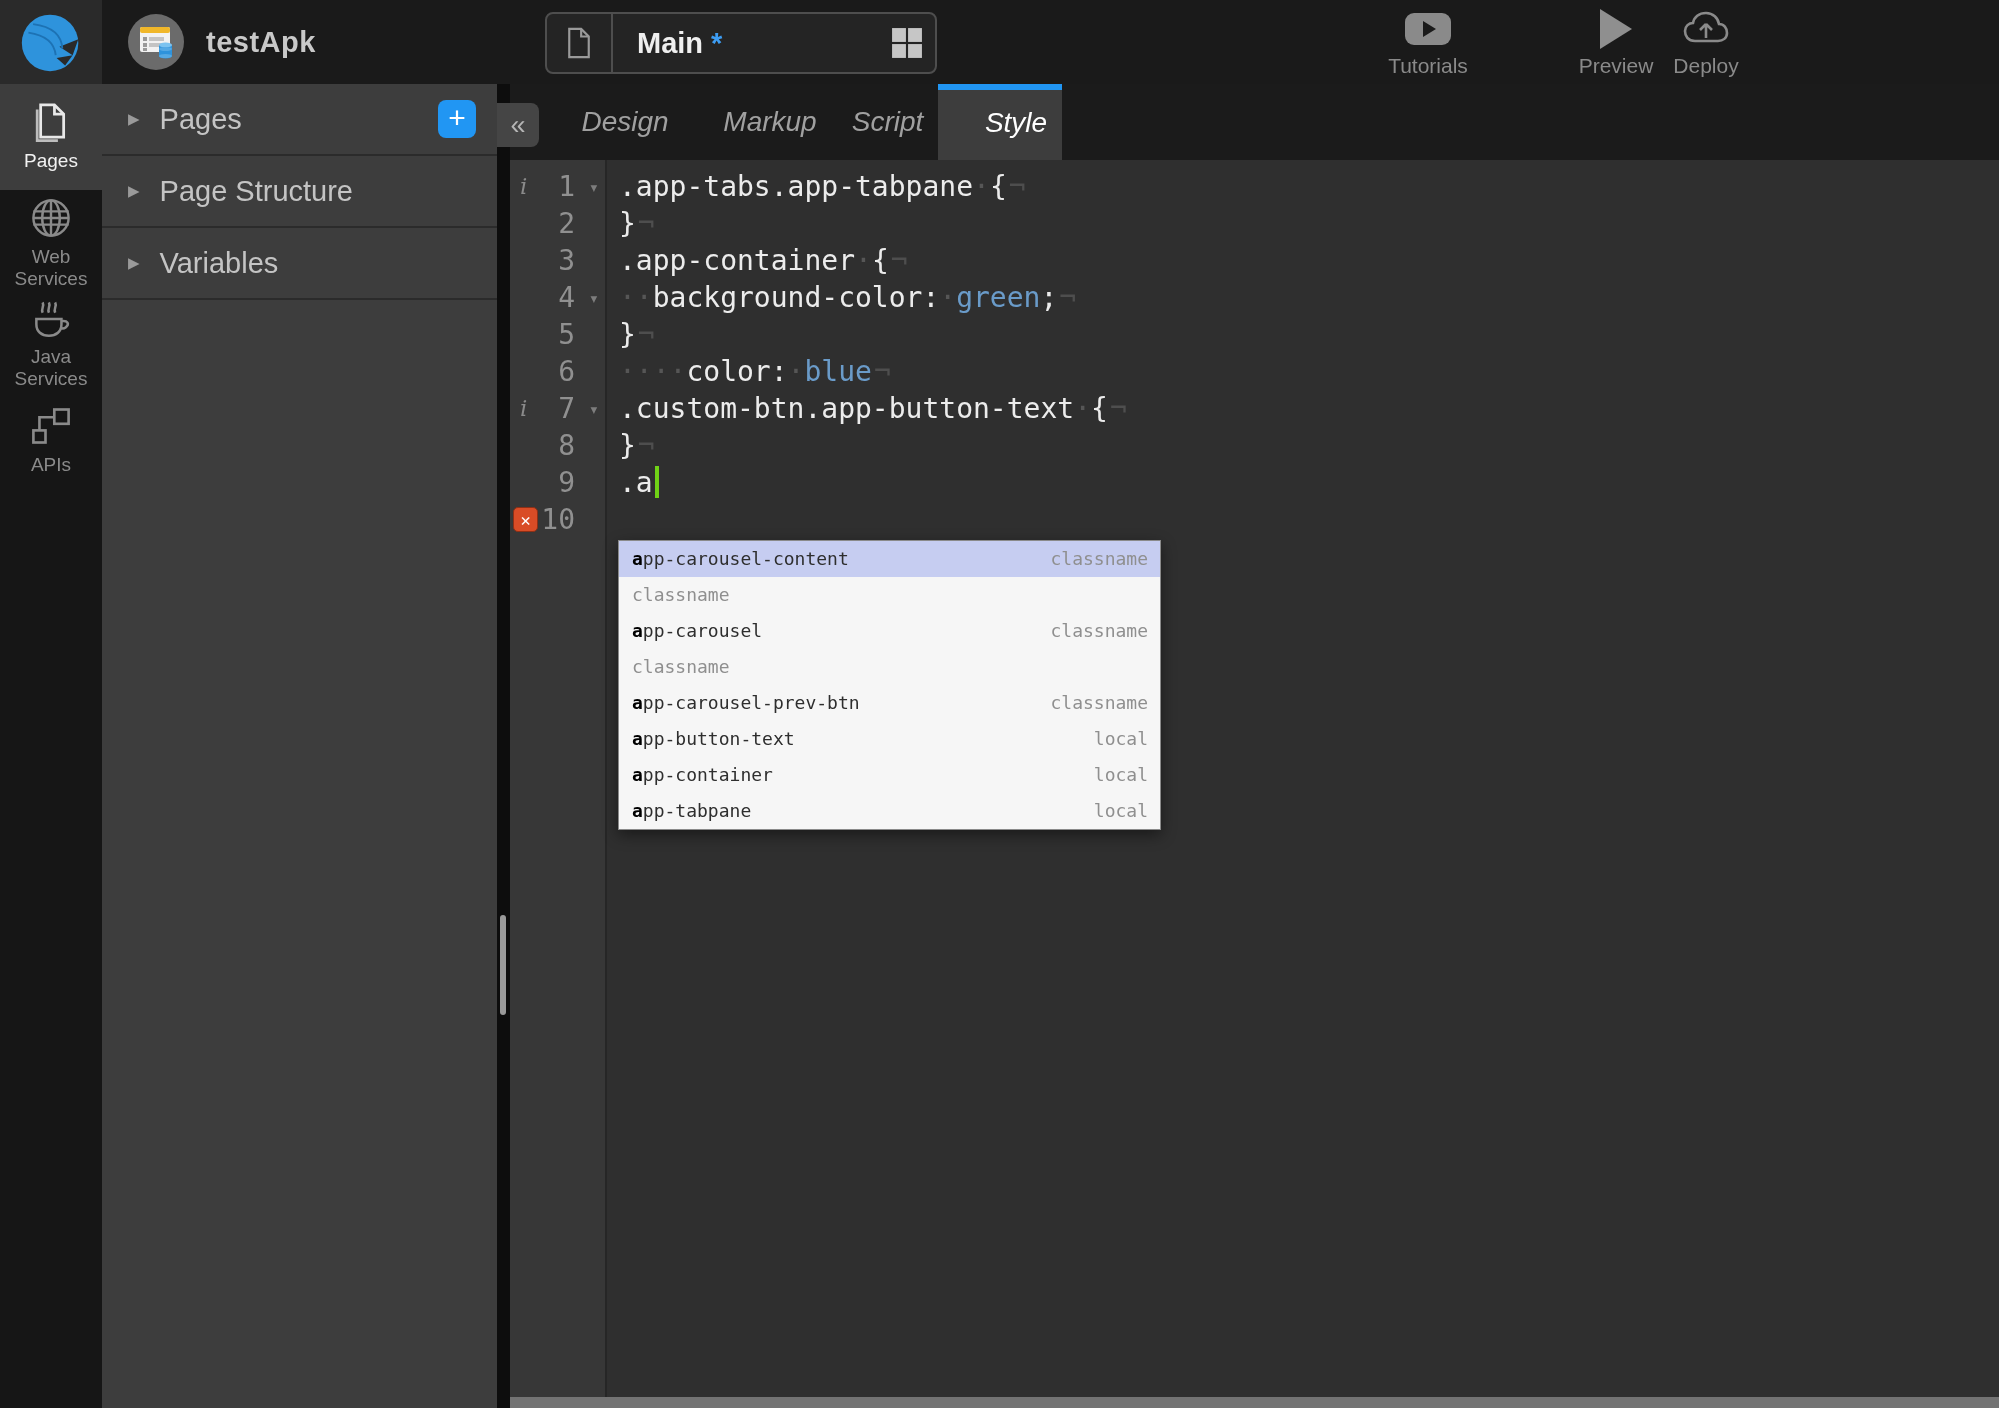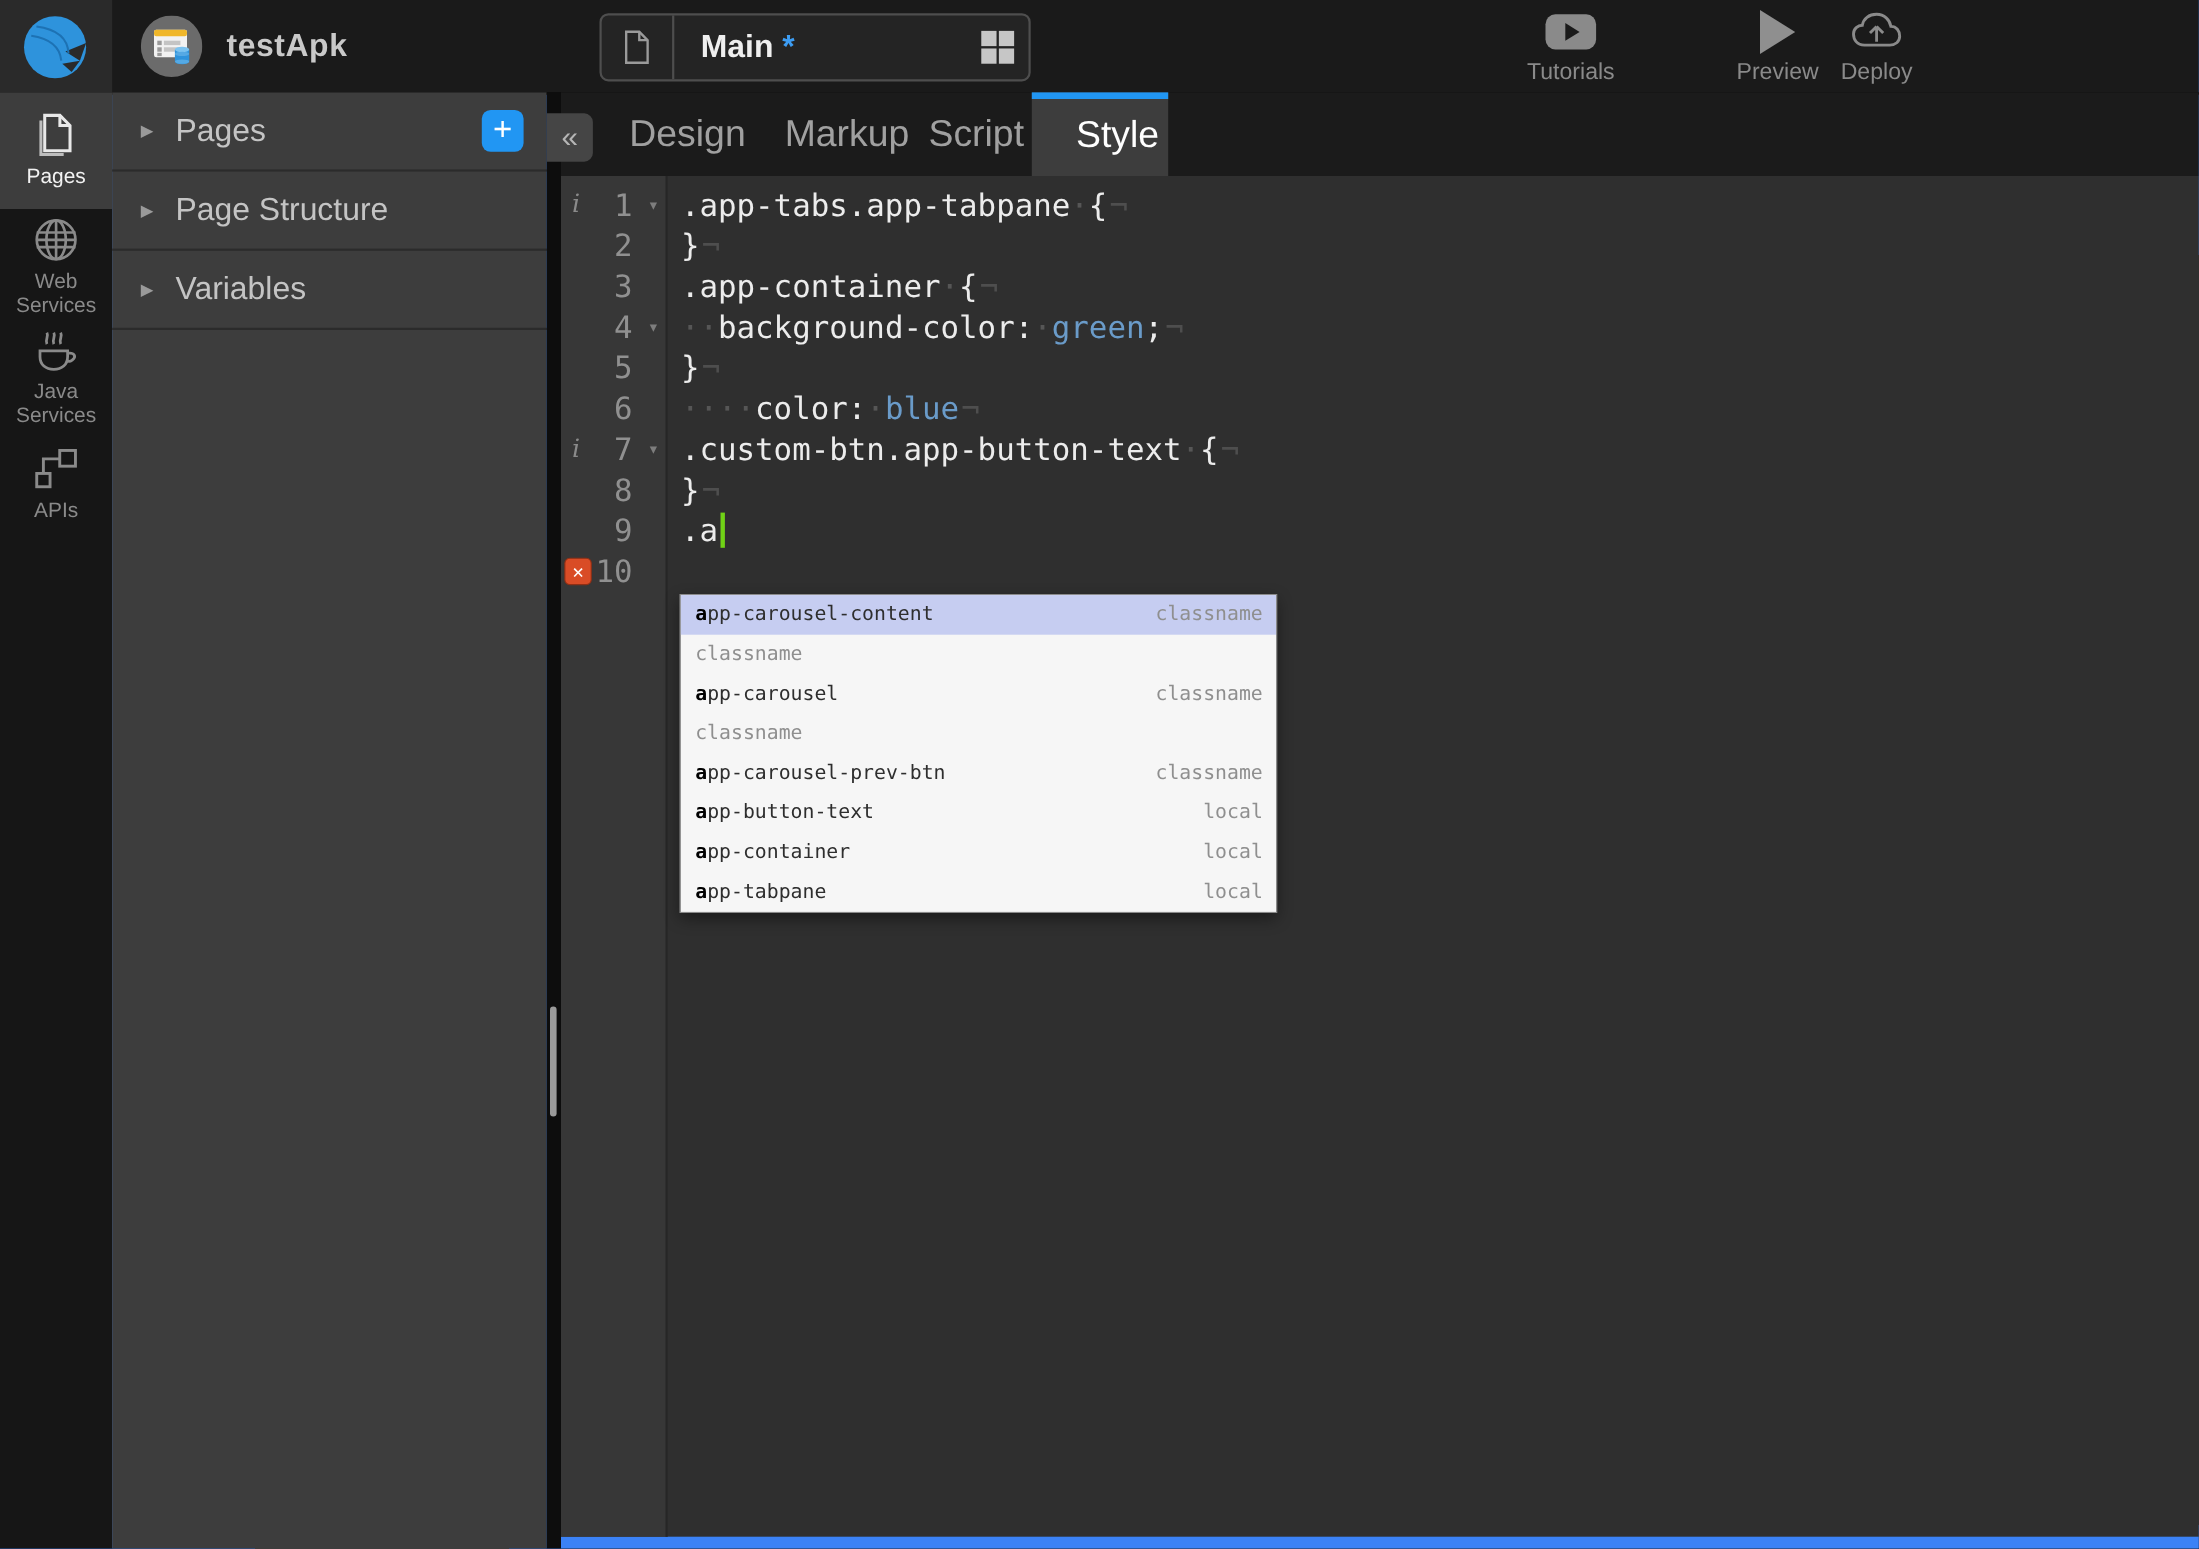--- a/index.html
+++ b/index.html
@@ -1,17 +1,17 @@
 <!DOCTYPE html>
 <html><head>
 <meta charset="utf-8">
 <style>
   html,body{margin:0;padding:0;background:#1a1a1a;}
   .stage{position:relative;width:1999px;height:1408px;overflow:hidden;
-    font-family:"Liberation Sans",sans-serif;background:#3b82f6;}
+    font-family:"Liberation Sans",sans-serif;background:#737373;}
 
   
   .topbar{position:absolute;left:0;top:0;width:1999px;height:84px;background:#1a1a1a;border-bottom:2px solid #0c0c0c;}
   .logo-box{position:absolute;left:0;top:0;width:102px;height:84px;background:#2a2a2a;display:flex;align-items:center;justify-content:center;}
   .app-chip{position:absolute;left:128px;top:0;height:84px;display:flex;align-items:center;gap:22px;}
   .app-avatar{width:56px;height:56px;}
   .app-title{color:#c9c9c9;font-size:29px;font-weight:700;letter-spacing:.5px;}
   .page-selector{position:absolute;left:545px;top:12px;width:388px;height:58px;border:2px solid #4e4e4e;border-radius:8px;background:#242424;display:flex;align-items:center;}
   .ps-doc{width:64px;height:100%;display:flex;align-items:center;justify-content:center;border-right:2px solid #4e4e4e;}
   .ps-label{flex:1;padding-left:24px;font-size:29px;color:#efefef;font-weight:700;}
@@ -39,21 +39,21 @@
   .row-label{color:#c4c4c4;font-size:29px;}
   .add-btn{position:absolute;left:336px;top:16px;width:38px;height:38px;background:#2196f3;border-radius:8px;color:#fff;
     font-size:30px;line-height:36px;text-align:center;font-weight:400;}
   .divider-strip{position:absolute;left:497px;top:84px;width:13px;height:1324px;background:#0d0d0d;}
   .scroll-thumb{position:absolute;left:3px;top:831px;width:6px;height:100px;background:#9a9a9a;border-radius:3px;}
   .collapse-tab{position:absolute;left:497px;top:103px;width:42px;height:44px;background:#454545;border-radius:0 8px 8px 0;
     color:#b5b5b5;font-size:27px;display:flex;align-items:center;justify-content:center;z-index:5;}
 
   
   .tabbar{position:absolute;left:510px;top:84px;width:1489px;height:76px;background:#1b1b1b;}
-  .tab{position:absolute;top:0;height:76px;line-height:76px;text-align:center;font-size:34px;color:#a0a0a0;}
+  .tab{position:absolute;top:0;height:76px;line-height:76px;text-align:center;font-size:28px;color:#a0a0a0;font-style:italic;}
   .tab-design{left:40px;width:150px;} .tab-markup{left:190px;width:140px;} .tab-script{left:330px;width:95px;}
   .tab.active{background:#3d3d3d;color:#fff;border-top:6px solid #2196f3;height:70px;line-height:66px;box-sizing:content-box;padding-left:32px;}
   .tab-style{left:428px;width:92px;}
 
   
   .editor{position:absolute;left:510px;top:160px;width:1489px;height:1237px;background:#2f2f2f;
     font-family:"DejaVu Sans Mono","Liberation Mono",monospace;font-size:28px;}
   .gutter{position:absolute;left:0;top:0;width:97px;height:100%;background:#373737;border-right:2px solid #262626;padding-top:8px;box-sizing:border-box;}
   .g-row{position:relative;height:37px;}
   .lnum{position:absolute;right:30px;top:0;line-height:37px;color:#909090;}

